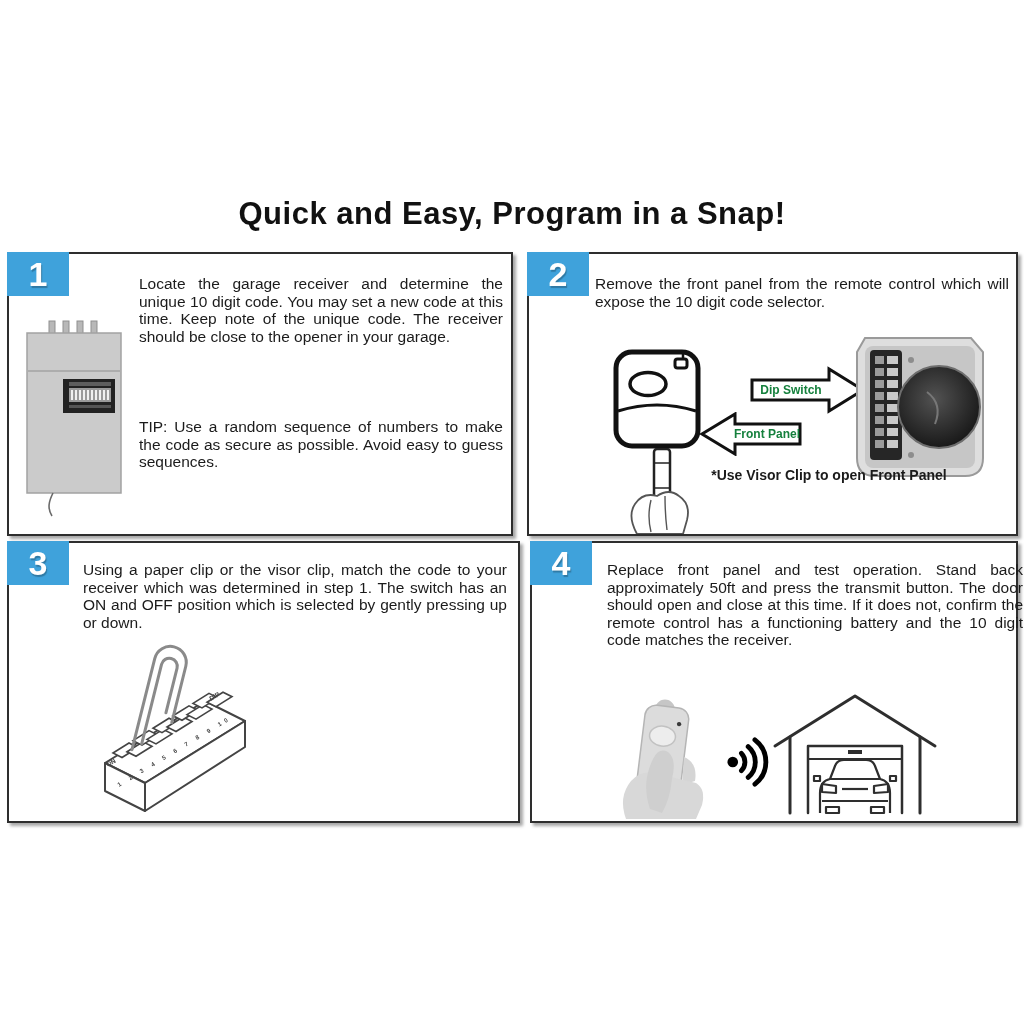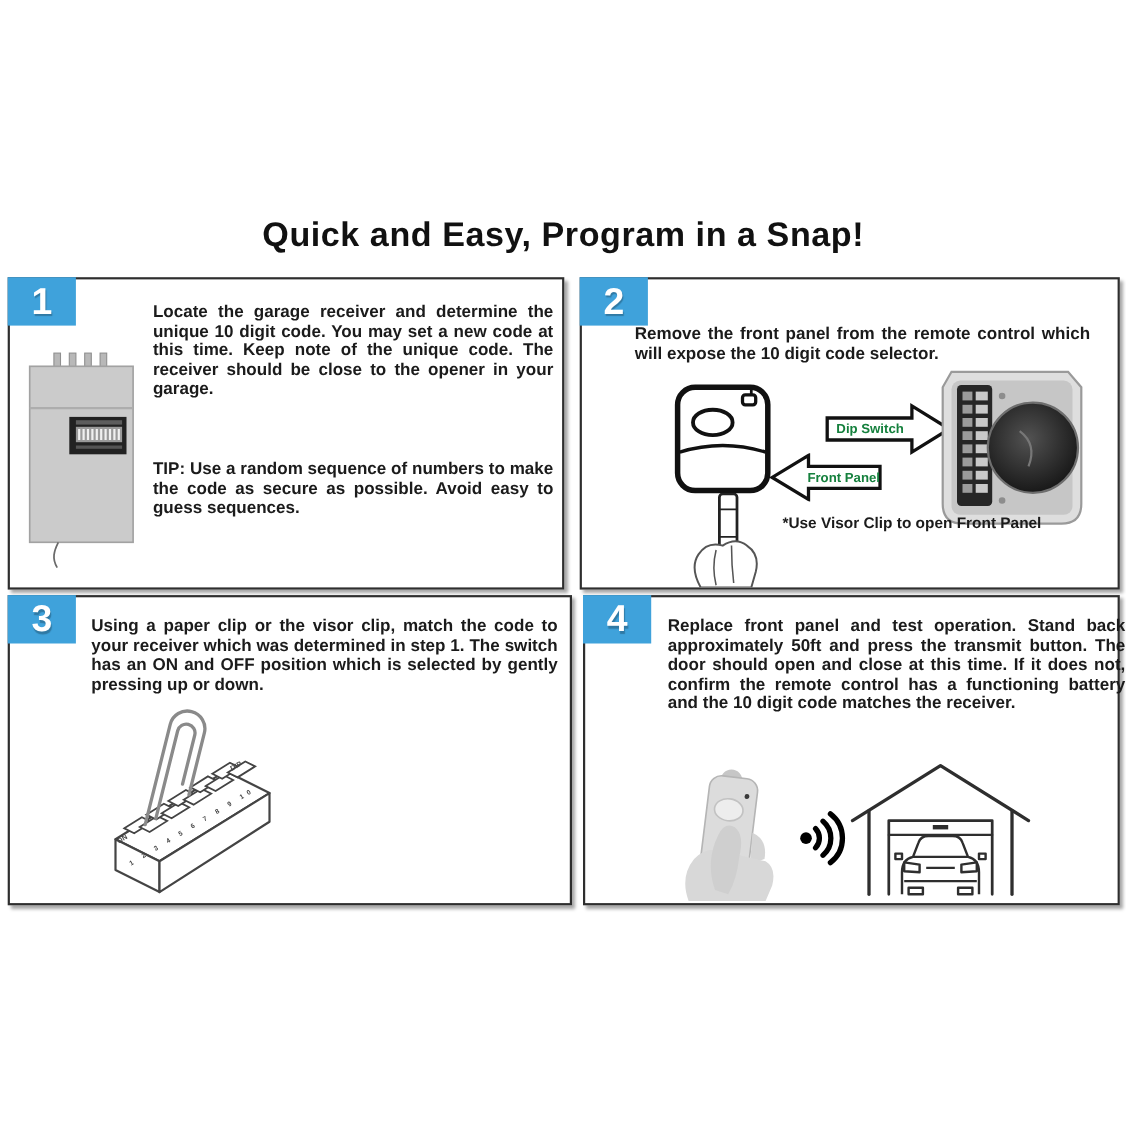--- a/index.html
+++ b/index.html
@@ -10,25 +10,25 @@
   .panel{position:absolute;background:#fff;border:2px solid #2e2e2e;
          box-shadow:3px 3px 3px rgba(0,0,0,0.35);}
   .p1{left:7px;top:252px;width:502px;height:280px;}
   .p2{left:527px;top:252px;width:487px;height:280px;}
   .p3{left:7px;top:541px;width:509px;height:278px;}
   .p4{left:530px;top:541px;width:484px;height:278px;}
   .badge{position:absolute;left:-2px;top:-2px;width:62px;height:44px;
          background:var(--badge-blue,#3FA2DB);color:#fff;font-size:34px;font-weight:bold;
          display:flex;align-items:center;justify-content:center;
          text-shadow:1px 2px 1px rgba(0,0,0,0.25);}
-  .step-text{position:absolute;font-size:15.5px;font-weight:bold;line-height:17.5px;
+  .step-text{position:absolute;font-size:15.5px;font-weight:normal;line-height:17.5px;
              text-align:justify;color:#1b1b1b;}
   .t1{left:130px;top:21px;width:364px;}
   .tip1{left:130px;top:164px;width:364px;}
-  .t2{left:48px;top:21px;width:414px;margin-top:20px;}
+  .t2{left:66px;top:21px;width:414px;}
   .t3{left:74px;top:18px;width:424px;}
   .t4{left:75px;top:18px;width:416px;}
   .note2{position:absolute;left:150px;top:213px;width:300px;
          font-size:14px;font-weight:bold;text-align:center;}
   .note3{position:absolute;left:250px;top:148px;width:236px;
          font-size:16.5px;font-weight:bold;line-height:19px;text-align:left;}
   .ill{position:absolute;}
   .arrow-box{position:absolute;}
   .arrow-box svg{position:absolute;left:0;top:0;}
   .arrow-label{position:absolute;font-size:12px;font-weight:bold;color:#15803d;

